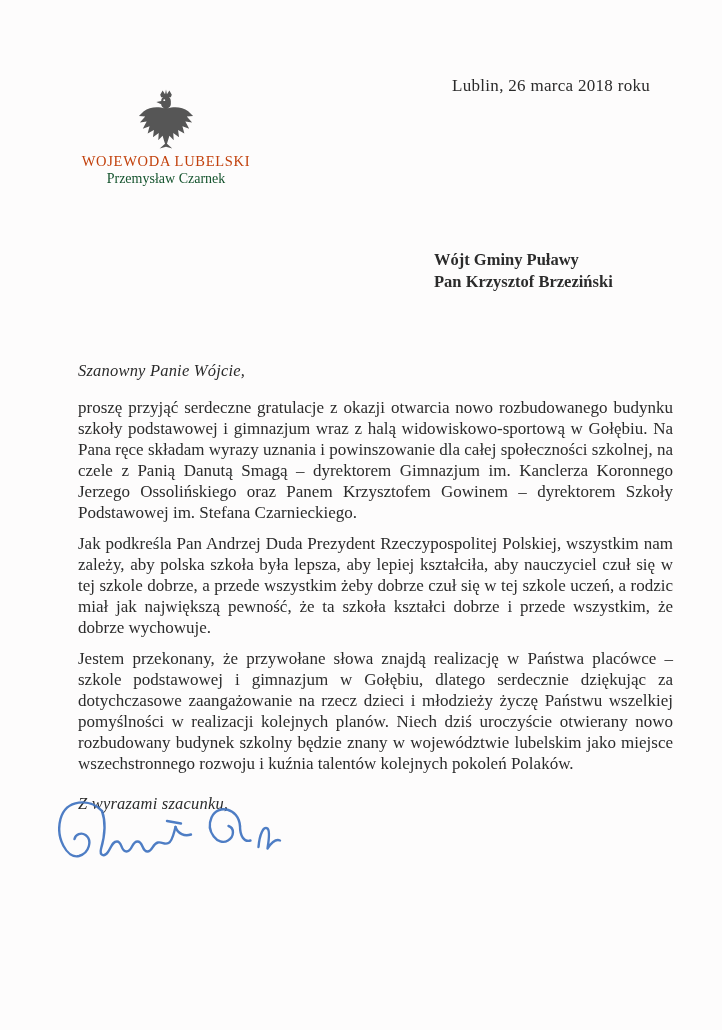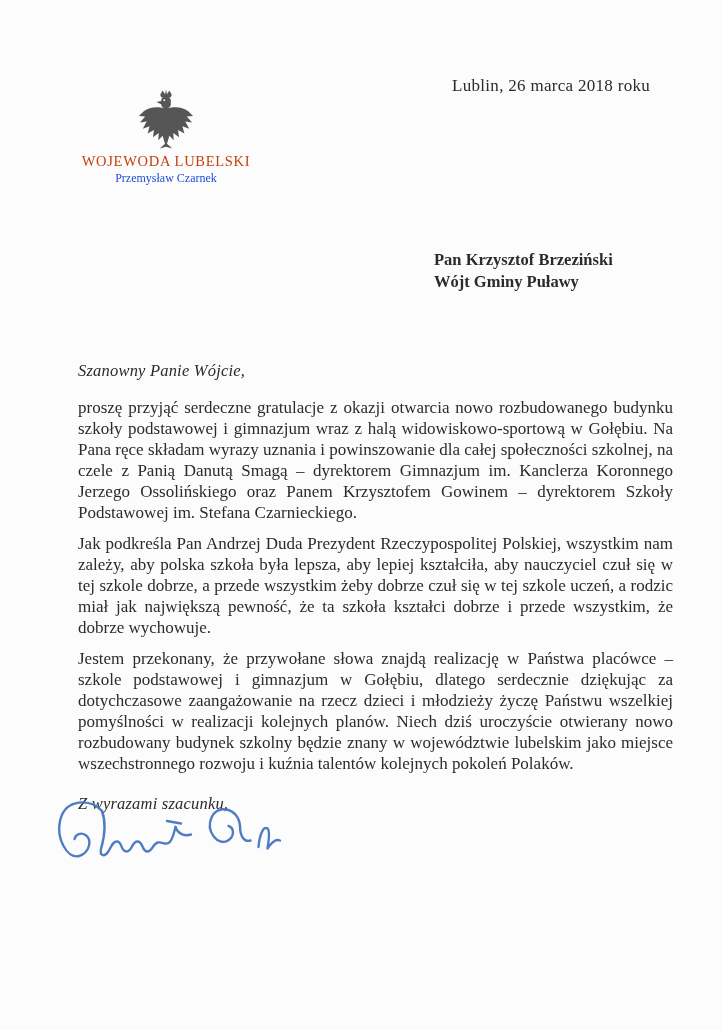--- a/index.html
+++ b/index.html
@@ -15,21 +15,21 @@
   .date {
     position:absolute; top:76px; left:452px;
     font-size:17px; letter-spacing:0.3px; white-space:nowrap;
   }
   .sender {
     position:absolute; top:88px; left:66px; width:200px;
     text-align:center;
   }
   .eagle { display:block; width:58px; height:62px; margin:0 auto 3px auto; }
   .sender-office { font-size:14.5px; letter-spacing:0.7px; white-space:nowrap; color:#c2410c; }
-  .sender-name { font-size:12px; margin-top:1px; color:#1d4ed8; }
+  .sender-name { font-size:14px; margin-top:1px; color:#14532d; }
   .recipient {
     position:absolute; top:249px; left:434px;
     font-weight:bold; font-size:16.5px; line-height:21.5px; white-space:nowrap;
   }
   .salutation {
     position:absolute; top:361px; left:78px;
     font-style:italic; font-size:16.5px; letter-spacing:0.2px;text-align:right;
   }
   .letter-body {
     position:absolute; top:397px; left:78px; width:595px;
@@ -58,22 +58,22 @@
     <svg class="eagle" viewBox="0 0 60 64" xmlns="http://www.w3.org/2000/svg" aria-hidden="true">
       <path fill="#565656" d="M24 7 L26.5 2.5 L29 6.5 L30 1.5 L31 6.5 L33.5 2.5 L36 7 L35 9.5 L25 9.5 Z"></path>
       <path fill="#565656" d="M30 8.5 C27 8.5 25 10.5 25 13.5 L20 14.5 L25 16.8 C25 19.2 27 20.6 29 21.2 C22 18.8 13 19.2 7 24 L2 29 L8.5 29.5 L3 35.5 L10 34.5 L6 42 L13 39.5 L11 47 L17.5 43.5 L16.5 51 L22.5 46.5 L22 54 L26.5 49.2 C27.5 53 28.5 55.6 29 57.6 L23.5 62.6 L30 60.6 L36.5 62.6 L31 57.6 C31.5 55.6 32.5 53 33.5 49.2 L38 54 L37.5 46.5 L43.5 51 L42.5 43.5 L49 47 L47 39.5 L54 42 L50 34.5 L57 35.5 L51.5 29.5 L58 29 L53 24 C47 19.2 38 18.8 31 21.2 C33 20.6 35 19.2 35 16.8 L35 13.5 C35 10.5 33 8.5 30 8.5 Z"></path>
       <circle cx="28.2" cy="12.5" r="1" fill="#fdfcfc"></circle>
     </svg>
     <div class="sender-office">WOJEWODA LUBELSKI</div>
     <div class="sender-name">Przemysław Czarnek</div>
   </div>
 
   <div class="recipient">
+    <div>Wójt Gminy Puławy</div>
     <div>Pan Krzysztof Brzeziński</div>
-    <div>Wójt Gminy Puławy</div>
   </div>
 
   <div class="salutation">Szanowny Panie Wójcie,</div>
 
   <div class="letter-body">
     <p>proszę przyjąć serdeczne gratulacje z okazji otwarcia nowo rozbudowanego budynku szkoły podstawowej i gimnazjum wraz z halą widowiskowo-sportową w Gołębiu. Na Pana ręce składam wyrazy uznania i powinszowanie dla całej społeczności szkolnej, na czele z Panią Danutą Smagą – dyrektorem Gimnazjum im. Kanclerza Koronnego Jerzego Ossolińskiego oraz Panem Krzysztofem Gowinem – dyrektorem Szkoły Podstawowej im. Stefana Czarnieckiego.</p>
     <p><span>Jak podkreśla Pan Andrzej Duda Prezydent Rzeczypospolitej Polskiej, wszystkim nam zależy, aby </span><span class="it">polska szkoła była lepsza, aby lepiej kształciła, aby nauczyciel czuł się w tej szkole dobrze, a przede wszystkim żeby dobrze czuł się w tej szkole uczeń, a rodzic miał jak największą pewność, że ta szkoła kształci dobrze i przede wszystkim, że dobrze wychowuje.</span></p>
     <p>Jestem przekonany, że przywołane słowa znajdą realizację w Państwa placówce – szkole podstawowej i gimnazjum w Gołębiu, dlatego serdecznie dziękując za dotychczasowe zaangażowanie na rzecz dzieci i młodzieży życzę Państwu wszelkiej pomyślności w realizacji kolejnych planów. Niech dziś uroczyście otwierany nowo rozbudowany budynek szkolny będzie znany w województwie lubelskim jako miejsce wszechstronnego rozwoju i kuźnia talentów kolejnych pokoleń Polaków.</p>
   </div>
 

